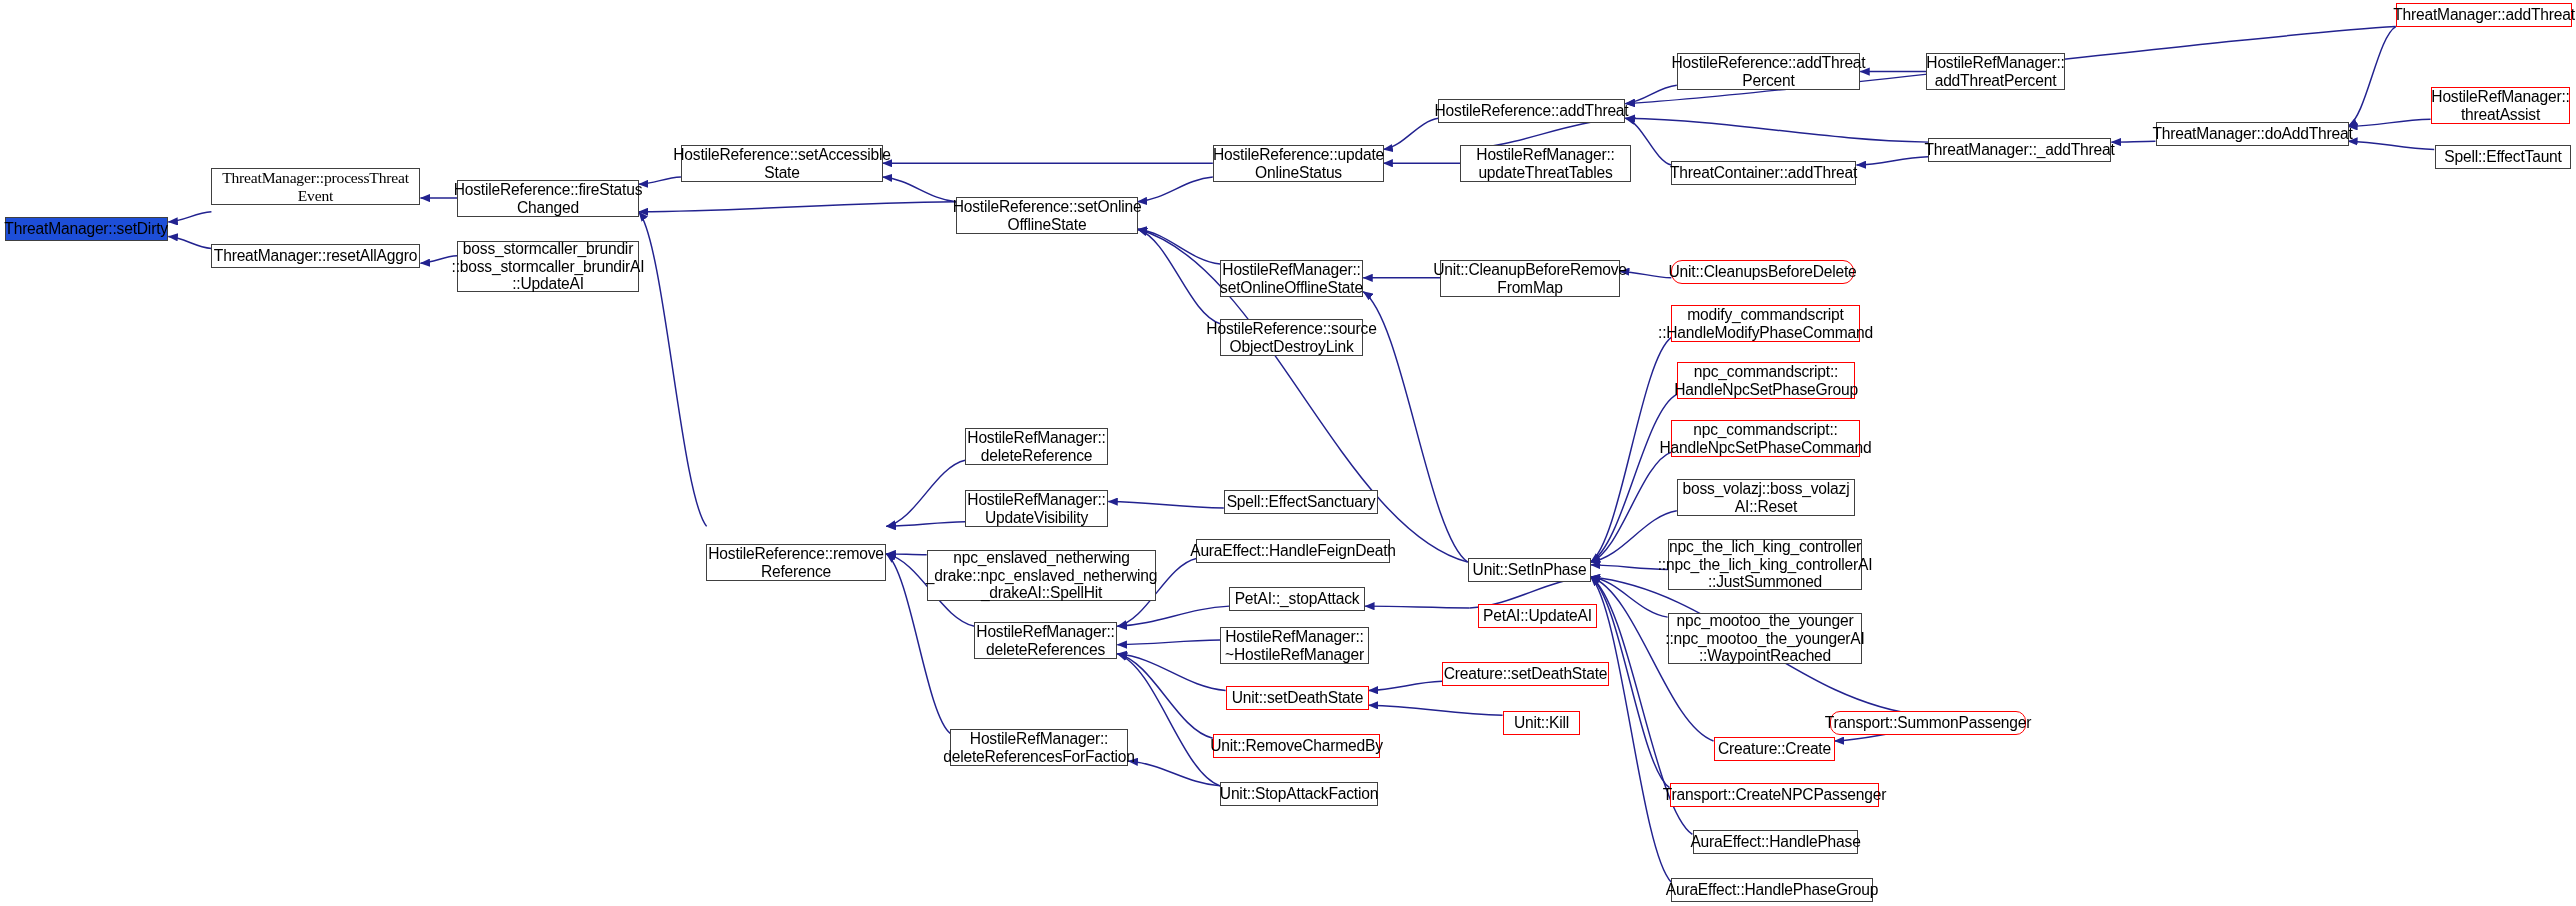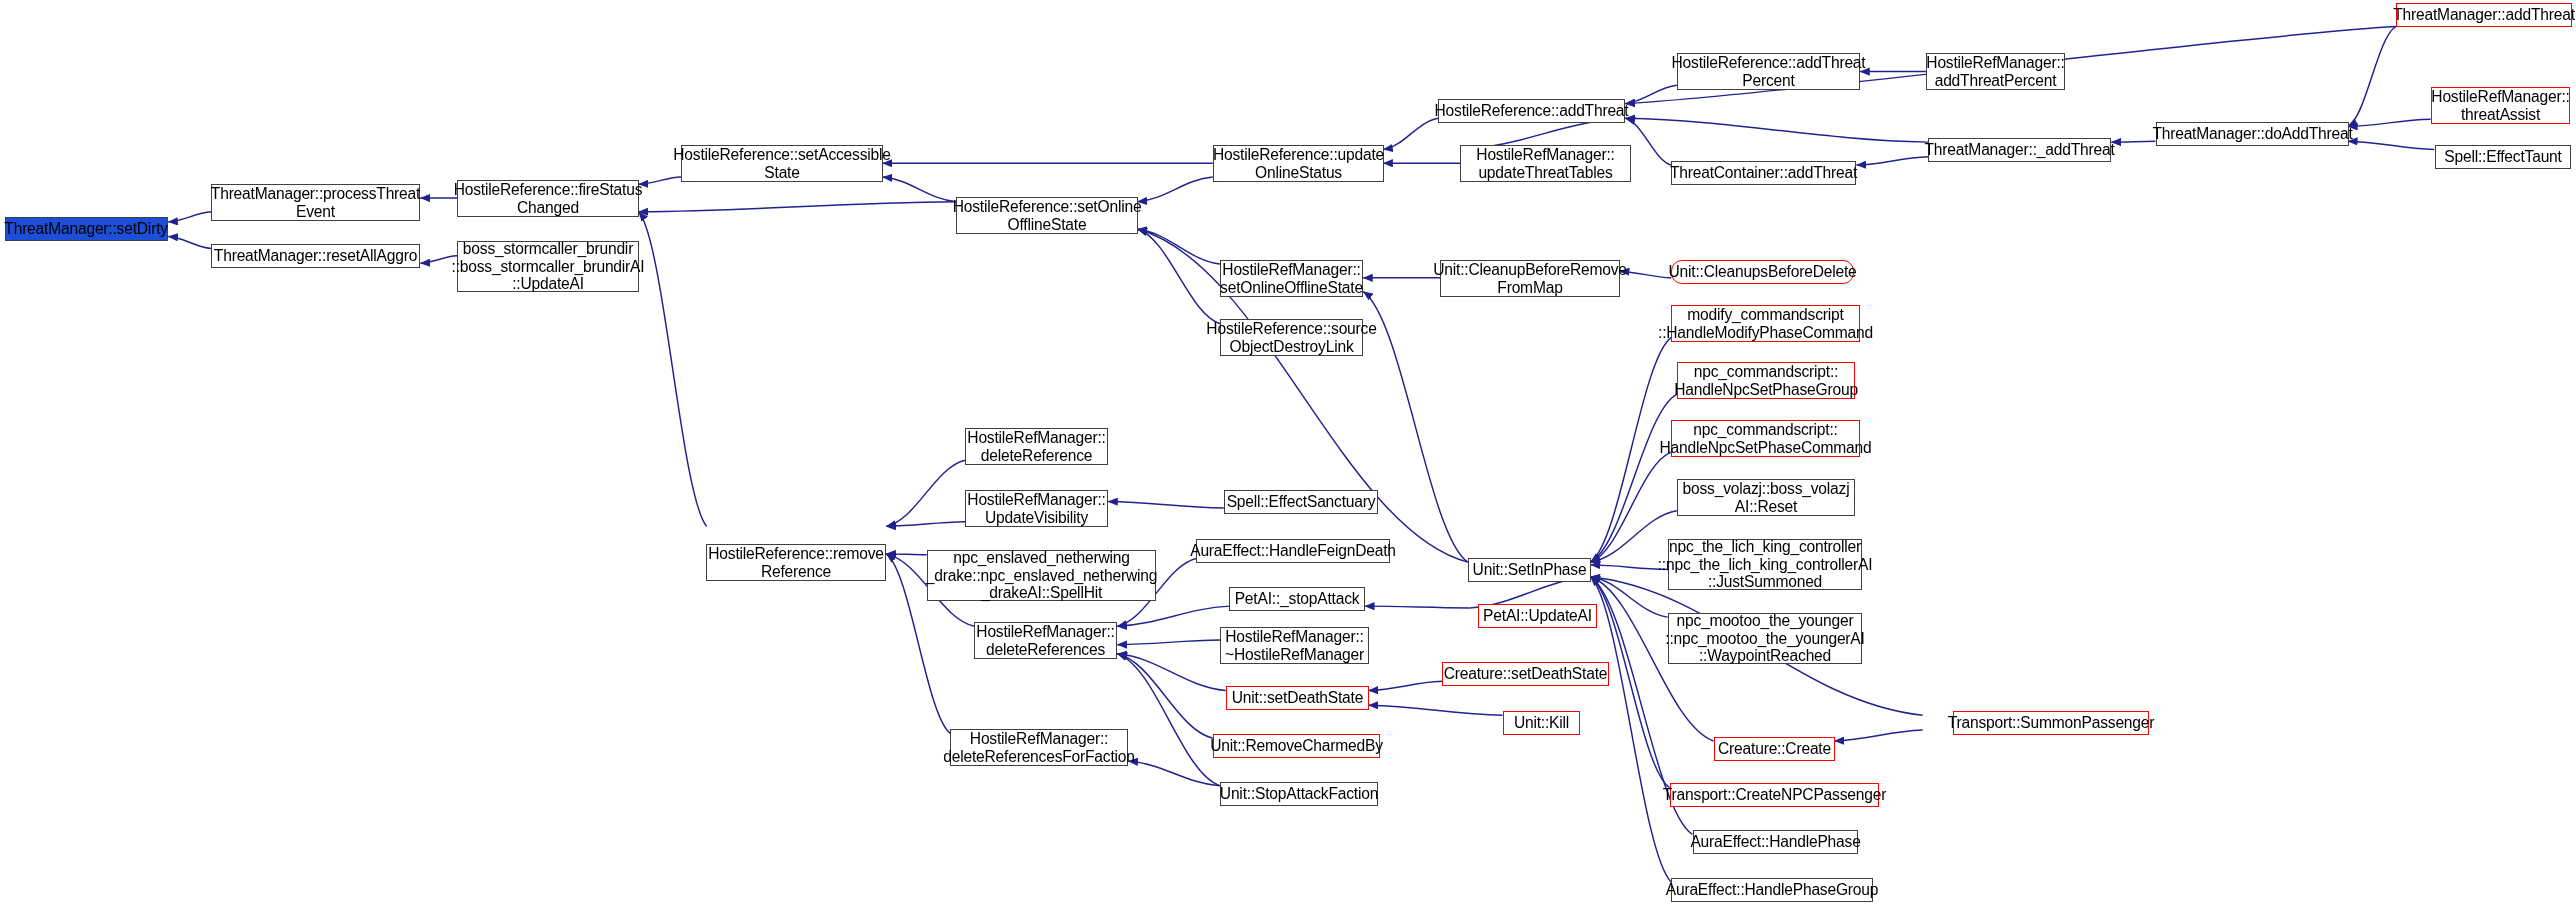--- a/index.html
+++ b/index.html
@@ -81,21 +81,21 @@
         <path d="M1572,743 C1541.6,744 1522.4,752 1492,753" fill="none" stroke="#22228f" stroke-width="1.6" marker-end="url(#arrowhead)"></path>
         <path d="M1638,780 C1582.52,778.9 1547.48,770.1 1492,769" fill="none" stroke="#22228f" stroke-width="1.6" marker-end="url(#arrowhead)"></path>
         <path d="M1036,800 C1009.4,780.4 992.6,623.6 966,604" fill="none" stroke="#22228f" stroke-width="1.6" marker-end="url(#arrowhead)"></path>
         <path d="M1330,857 C1292,854.3 1268,832.7 1230,830" fill="none" stroke="#22228f" stroke-width="1.6" marker-end="url(#arrowhead)"></path>
       </g>
   </svg>
   <div id="node-layer">
       <div class="node-box root" style="left: 4.6px; top: 217px; width: 163px; height: 24px;">
         <span class="node-label">ThreatManager::setDirty</span>
       </div>
-      <div class="node-box" style="left: 211px; top: 184px; width: 209px; height: 37px;">
+      <div class="node-box" style="left: 211px; top: 168px; width: 209px; height: 37px; font-family: Liberation Serif, serif;">
         <span class="node-label">ThreatManager::processThreat
 Event</span>
       </div>
       <div class="node-box" style="left: 211px; top: 244px; width: 209px; height: 24px;">
         <span class="node-label">ThreatManager::resetAllAggro</span>
       </div>
       <div class="node-box" style="left: 457px; top: 180px; width: 182px; height: 37px;">
         <span class="node-label">HostileReference::fireStatus
 Changed</span>
       </div>
@@ -196,21 +196,21 @@
       </div>
       <div class="node-box red" style="left: 1470px; top: 604px; width: 119px; height: 24px; margin-left: 8px;">
         <span class="node-label">PetAI::UpdateAI</span>
       </div>
       <div class="node-box red" style="left: 1442px; top: 662px; width: 167px; height: 24px;">
         <span class="node-label">Creature::setDeathState</span>
       </div>
       <div class="node-box red" style="left: 1503px; top: 711px; width: 77px; height: 24px;">
         <span class="node-label">Unit::Kill</span>
       </div>
-      <div class="node-box red" style="left: 1953px; top: 711px; width: 196px; height: 24px;">
+      <div class="node-box red" style="left: 1830px; top: 711px; width: 196px; height: 24px; border-radius: 10px;">
         <span class="node-label">Transport::SummonPassenger</span>
       </div>
       <div class="node-box red" style="left: 1714px; top: 737px; width: 121px; height: 24px;">
         <span class="node-label">Creature::Create</span>
       </div>
       <div class="node-box red" style="left: 1670px; top: 783px; width: 209px; height: 24px;">
         <span class="node-label">Transport::CreateNPCPassenger</span>
       </div>
       <div class="node-box" style="left: 1693px; top: 830px; width: 165px; height: 24px;">
         <span class="node-label">AuraEffect::HandlePhase</span>

